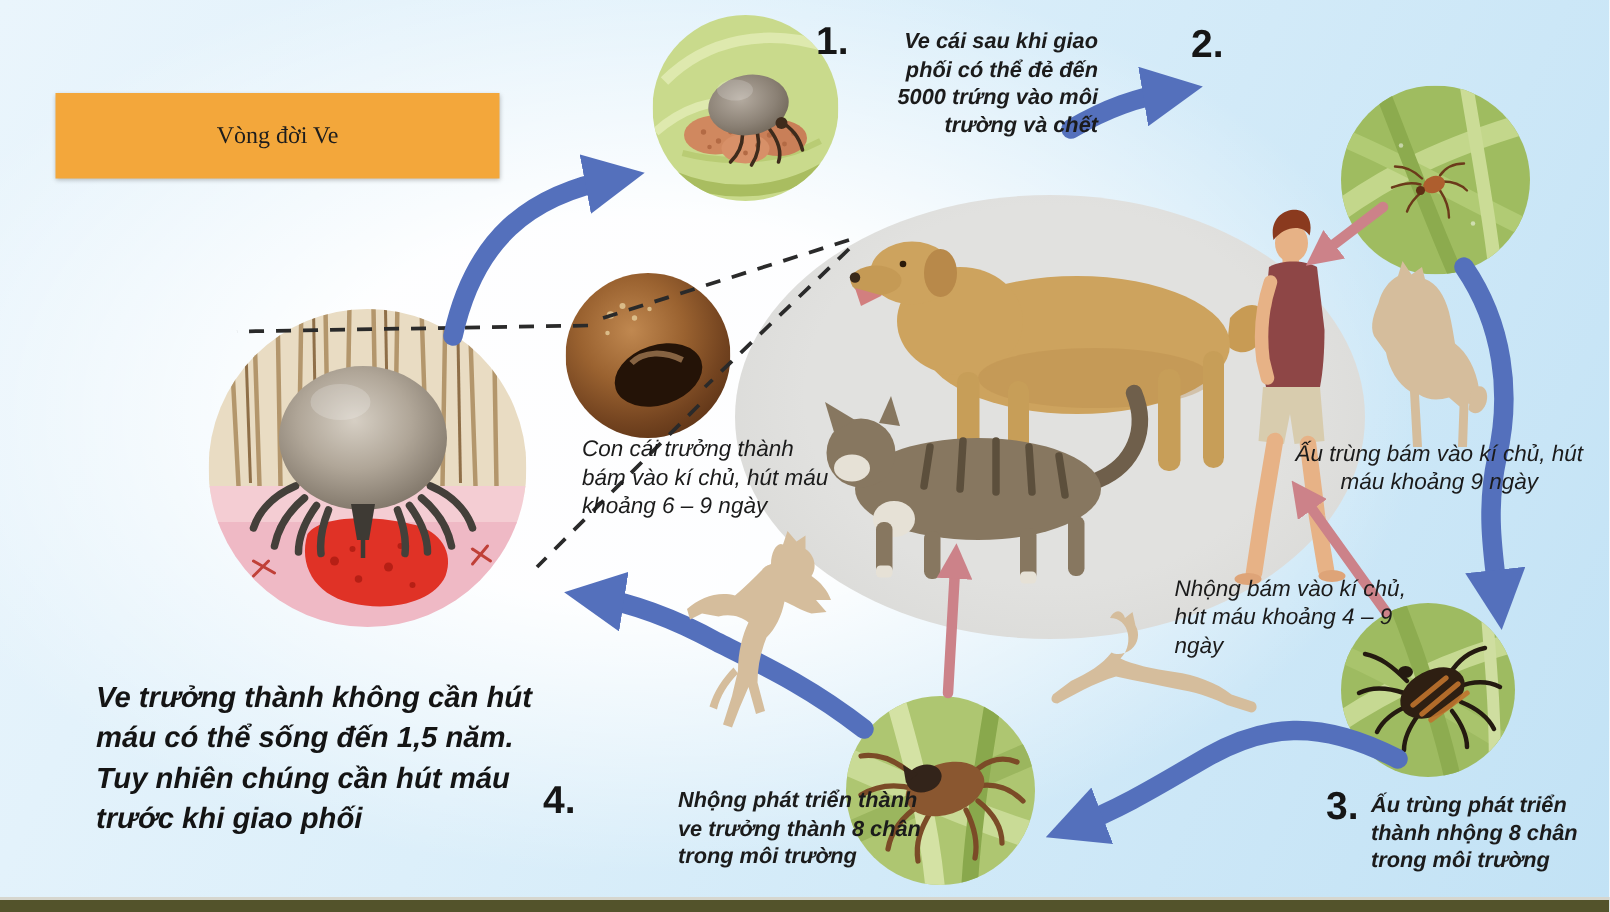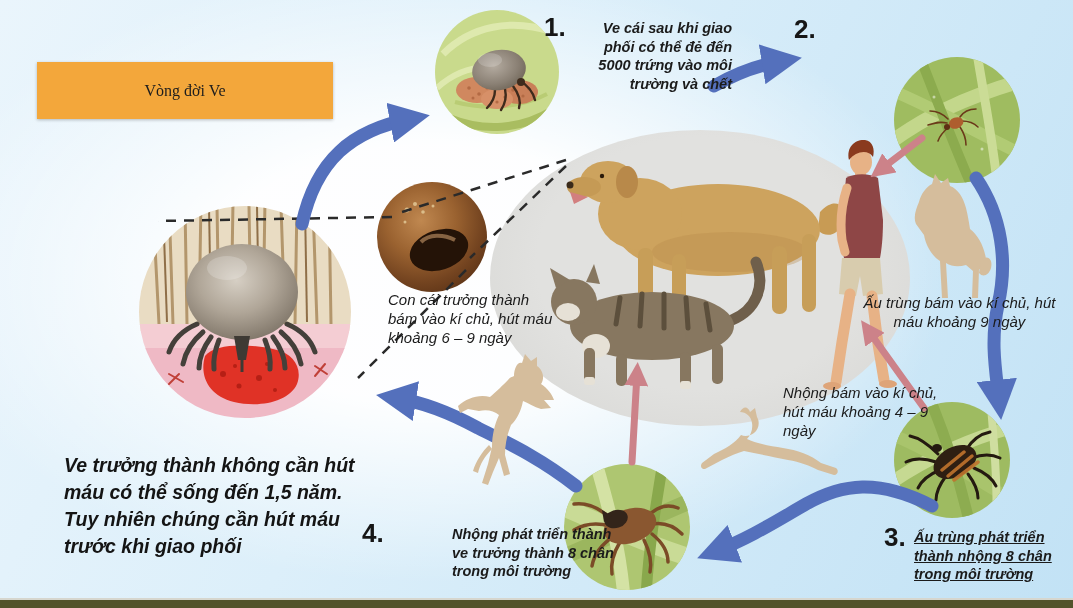--- a/index.html
+++ b/index.html
@@ -346,21 +346,21 @@
   <div class="abs title-box">
     <div>Vòng đời Ve</div>
   </div>
 
   <div class="abs step-num" style="left:544px;top:12px;">1.</div>
   <div class="abs step-text" style="left:574px;top:19px;width:158px;text-align:right;">Ve cái sau khi giao phối có thể đẻ đến 5000 trứng vào môi trường và chết</div>
 
   <div class="abs step-num" style="left:794px;top:14px;">2.</div>
 
   <div class="abs step-num" style="left:884px;top:522px;">3.</div>
-  <div class="abs step-text" style="left:914px;top:528px;width:152px;text-decoration:underline;">Ấu trùng phát triển thành nhộng 8 chân trong môi trường</div>
+  <div class="abs step-text" style="left:914px;top:528px;width:152px;">Ấu trùng phát triển thành nhộng 8 chân trong môi trường</div>
 
   <div class="abs step-num" style="left:362px;top:518px;">4.</div>
   <div class="abs step-text" style="left:412px;top:525px;width:168px;margin-left:40px;">Nhộng phát triển thành ve trưởng thành 8 chân trong môi trường</div>
 
   <div class="abs annot" style="left:862px;top:293px;width:195px;text-align:center;">Ấu trùng bám vào kí chủ, hút máu khoảng 9 ngày</div>
   <div class="abs annot" style="left:783px;top:383px;width:170px;">Nhộng bám vào kí chủ, hút máu khoảng 4 – 9 ngày</div>
   <div class="abs annot" style="left:388px;top:290px;width:172px;">Con cái trưởng thành bám vào kí chủ, hút máu khoảng 6 – 9 ngày</div>
 
   <div class="abs note" style="left:48px;top:452px;width:292px;margin-left:16px;">Ve trưởng thành không cần hút máu có thể sống đến 1,5 năm. Tuy nhiên chúng cần hút máu trước khi giao phối</div>
 

